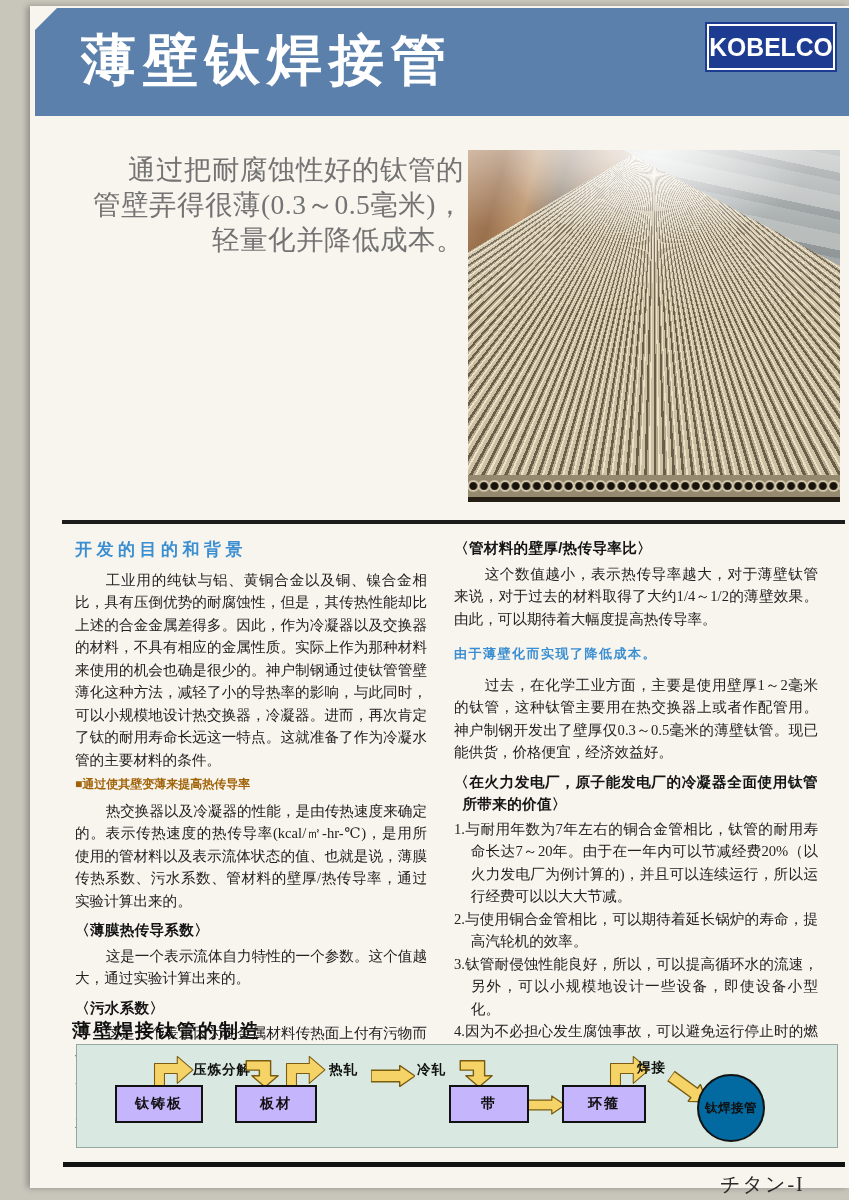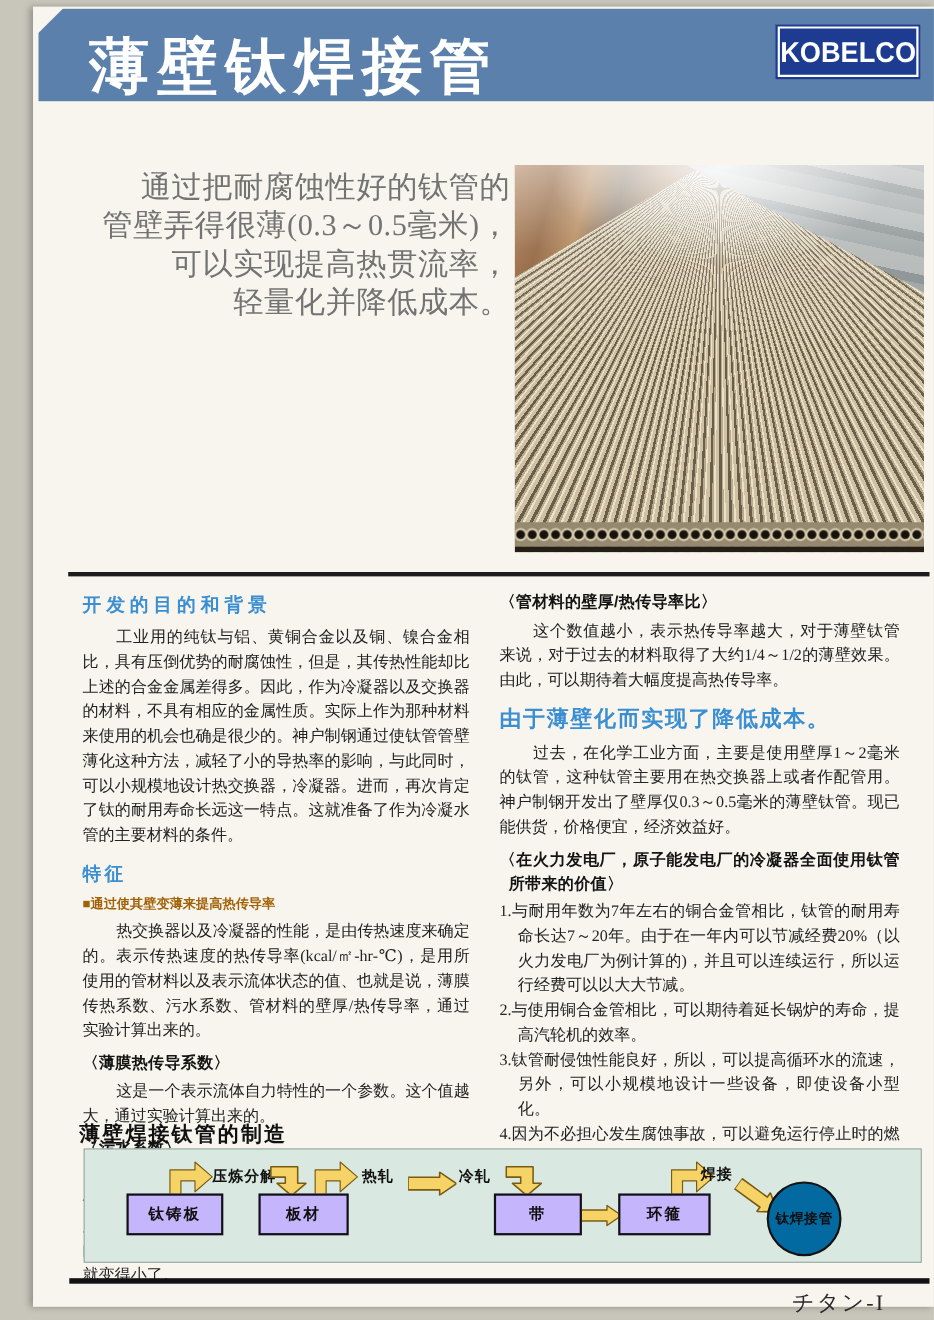--- a/index.html
+++ b/index.html
@@ -6,21 +6,21 @@
   body {
     width:849px; height:1200px; position:relative;
     background:#c8c5bb; overflow:hidden;
     font-family:"Liberation Serif","DejaVu Serif",serif;
   }
   .page {
     position:absolute; left:30px; top:6px; width:819px; height:1182px;
     background:#f8f5ee; box-shadow:-3px 0 6px rgba(0,0,0,.28);
   }
   
-  .band { position:absolute; left:5px; right:0; top:2px; height:84px; background:#5c80ac; }
+  .band { position:absolute; left:5px; right:0; top:2px; height:108px; background:#5c80ac; }
   .corner-cut { position:absolute; left:-1px; top:-1px; width:0; height:0;
     border-top:24px solid #f8f5ee; border-right:24px solid transparent; }
   .band-title {
     position:absolute; left:46px; top:16px;
     font-family:"Liberation Sans","DejaVu Sans",sans-serif;
     font-weight:bold; font-size:55px; letter-spacing:7px; color:#ffffff; white-space:nowrap;
   }
   .logo {
     position:absolute; right:12px; top:14px; width:132px; height:50px;
     background:#1d3c91; display:flex; align-items:center; justify-content:center;
@@ -65,21 +65,21 @@
   
   .col { position:absolute; top:531px; font-size:14.6px; line-height:22.5px;
     color:#222; text-align:justify; }
   .col-left  { left:45px;  width:352px; }
   .col-right { left:424px; width:364px; }
   .h-blue {
     font-family:"Liberation Sans","DejaVu Sans",sans-serif; color:#3a8ed2;
     font-weight:bold; font-size:17px; letter-spacing:4.5px; margin:2px 0 7px 0;
   }
   .h-blue.features { margin-top:13px; margin-bottom:3px; letter-spacing:3px; }
-  .h-blue.cost { font-size:20px; letter-spacing:1.5px; margin-top:13px; margin-bottom:8px; }
+  .h-blue.cost { font-size:13px; letter-spacing:1.5px; margin-top:13px; margin-bottom:8px; }
   .h-square {
     font-family:"Liberation Sans","DejaVu Sans",sans-serif; font-weight:bold;
     font-size:12px; margin:2px 0 4px 0; color:#a16207;
   }
   .h-bracket {
     font-family:"Liberation Sans","DejaVu Sans",sans-serif; font-weight:bold;
     font-size:14.6px; margin:7px 0 3px 0; color:#141414; letter-spacing:.3px;
   }
   .h-bracket.hang { padding-left:.58em; text-indent:-.58em; margin-bottom:2px; }
   p.bodytext { margin:0; }
@@ -130,40 +130,38 @@
     <div class="band-title">薄壁钛焊接管</div>
     <div class="logo">
       <span>KOBELCO</span>
     </div>
     <div class="corner-cut"></div>
   </div>
 
   <div class="intro">
     <div>通过把耐腐蚀性好的钛管的</div>
     <div>管壁弄得很薄(0.3～0.5毫米)，</div>
-    <div>可以实现提高热贯流率，</div>
     <div>轻量化并降低成本。</div>
   </div>
 
   <div class="photo">
     <div class="fan"></div>
     <div class="corner-l"></div>
     <div class="corner-r"></div>
     <div class="light"></div>
     <div class="tube-ends"></div>
     <div class="photo-base"></div>
   </div>
 
   <div class="rule-top"></div>
 
   <div class="col col-left">
     <div class="h-blue">开发的目的和背景</div>
     <p class="bodytext ind">工业用的纯钛与铝、黄铜合金以及铜、镍合金相比，具有压倒优势的耐腐蚀性，但是，其传热性能却比上述的合金金属差得多。因此，作为冷凝器以及交换器的材料，不具有相应的金属性质。实际上作为那种材料来使用的机会也确是很少的。神户制钢通过使钛管管壁薄化这种方法，减轻了小的导热率的影响，与此同时，可以小规模地设计热交换器，冷凝器。进而，再次肯定了钛的耐用寿命长远这一特点。这就准备了作为冷凝水管的主要材料的条件。</p>
 
-    <div class="h-blue features">特征</div>
     <div class="h-square">■通过使其壁变薄来提高热传导率</div>
     <p class="bodytext ind">热交换器以及冷凝器的性能，是由传热速度来确定的。表示传热速度的热传导率(kcal/㎡-hr-℃)，是用所使用的管材料以及表示流体状态的值、也就是说，薄膜传热系数、污水系数、管材料的壁厚/热传导率，通过实验计算出来的。</p>
 
     <div class="h-bracket">〈薄膜热传导系数〉</div>
     <p class="bodytext ind">这是一个表示流体自力特性的一个参数。这个值越大，通过实验计算出来的。</p>
 
     <div class="h-bracket">〈污水系数〉</div>
     <p class="bodytext ind">这是一个表示因为在金属材料传热面上付有污物而使传热性能有所改变的参数，它表示出这种改变的程度。这个值越小，则热传导率越大。对于耐腐蚀性极好的钛管，与那些容易生水锈的其他材料相比，污水系数就变得小了。</p>
   </div>
 

